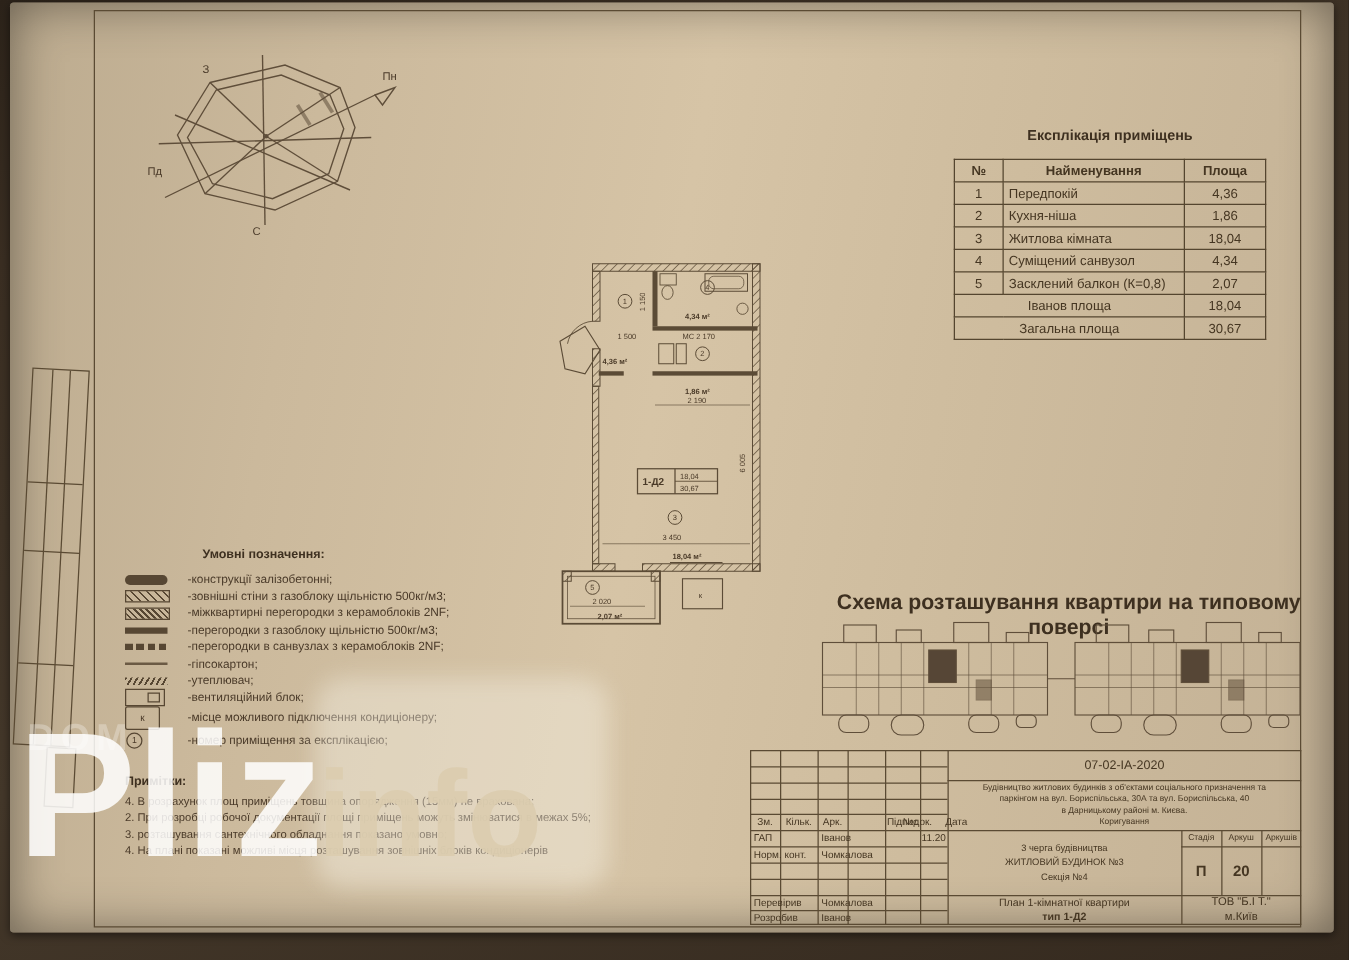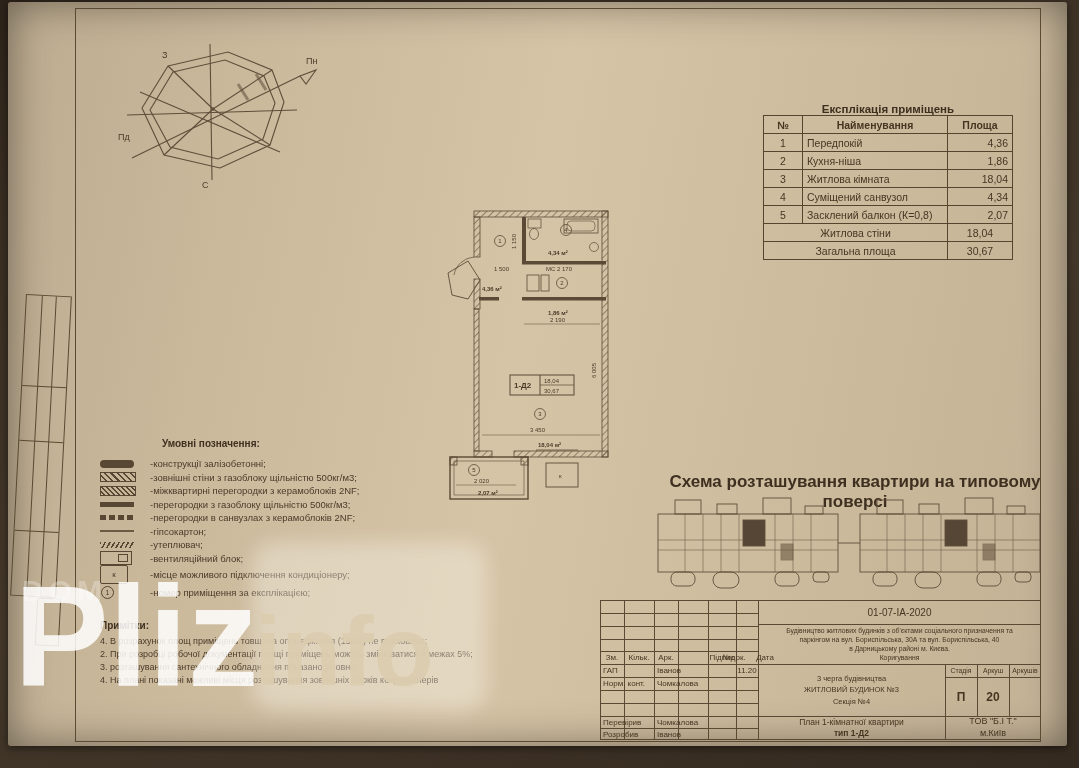--- a/index.html
+++ b/index.html
@@ -14,26 +14,26 @@
   
   .lstrip{position:absolute;left:18px;top:295px;width:44px;height:300px;border:1.2px solid #5a4a33;transform:rotate(3deg);}
   .lstrip .v1{left:33%;top:0;width:1px;height:100%;}
   .lstrip .v2{left:66%;top:0;width:1px;height:100%;}
   .lstrip .h1{left:0;top:90px;width:100%;height:1px;}
   .lstrip .h2{left:0;top:145px;width:100%;height:1px;}
   .lstrip .h3{left:0;top:235px;width:100%;height:1px;}
   .lstripbox{position:absolute;left:36px;top:598px;width:22px;height:46px;border:1px solid #5a4a33;transform:rotate(3deg);}
   
   .expl{position:absolute;left:763px;top:103px;width:250px;}
-  .expl .ttl{text-align:center;font-weight:bold;font-size:11.5px;color:#3e3020;margin-bottom:0;}
+  .expl .ttl{text-align:center;font-weight:bold;font-size:11.5px;color:#3e3020;margin-bottom:12px;}
   table.ex{border-collapse:collapse;width:100%;font-size:10.5px;color:#453622;}
   table.ex td,table.ex th{border:1px solid #54452f;padding:1px 4px;height:15px;}
   table.ex th{font-weight:bold;text-align:center;}
   .c-num{width:30px;text-align:center;}
-  .c-area{width:56px;text-align:right;}
+  .c-area{width:56px;text-align:center;}
   .sumrow td{text-align:center;}
   
   .legend{position:absolute;left:100px;top:438px;width:370px;font-size:9.5px;color:#4a3a29;}
   .legend .ttl{font-weight:bold;font-size:10px;margin:0 0 8px 62px;color:#3e3020;}
   .lrow{display:flex;align-items:center;height:13.5px;}
   .lrow.tall{height:18px;}
   .lsym{width:38px;display:flex;align-items:center;justify-content:flex-start;margin-right:12px;flex:0 0 38px;}
   .ltxt{white-space:nowrap;}
   .s1{width:34px;height:8px;background:#574733;border-radius:4px;}
   .s2,.s3{width:34px;height:8px;border:1px solid #574733;background:repeating-linear-gradient(45deg,transparent 0 3px,#574733 3px 4.5px);}
@@ -131,21 +131,21 @@
             <td class="c-num">4</td>
             <td>Суміщений санвузол</td>
             <td class="c-area">4,34</td>
           </tr>
       <tr>
             <td class="c-num">5</td>
             <td>Засклений балкон (К=0,8)</td>
             <td class="c-area">2,07</td>
           </tr>
       <tr class="sumrow">
-            <td colspan="2">Житлова стіни</td>
+            <td colspan="2">Іванов площа</td>
             <td class="c-area">18,04</td>
           </tr>
       <tr class="sumrow">
             <td colspan="2">Загальна площа</td>
             <td class="c-area">30,67</td>
           </tr>
     </tbody>
       </table>
   </div>
 
@@ -390,21 +390,21 @@
     <div class="cell left" style="left:0;top:64px;width:54px;height:13px;">ГАП</div>
     <div class="cell left" style="left:54px;top:64px;width:54px;height:13px;">Іванов</div>
     <div class="cell" style="left:136px;top:64px;width:22px;height:13px;text-align:right;">11.20</div>
     <div class="cell left" style="left:0;top:77px;width:54px;height:13px;">Норм. конт.</div>
     <div class="cell left" style="left:54px;top:77px;width:54px;height:13px;">Чомкалова</div>
     <div class="cell left" style="left:0;top:116px;width:54px;height:12px;">Перевірив</div>
     <div class="cell left" style="left:54px;top:116px;width:54px;height:12px;">Чомкалова</div>
     <div class="cell left" style="left:0;top:128px;width:54px;height:12px;">Розробив</div>
     <div class="cell left" style="left:54px;top:128px;width:54px;height:12px;">Іванов</div>
 
-    <div class="cell" style="left:158px;top:0;width:283px;height:24px;font-size:10px;">01-07-ІА-2020</div>
+    <div class="cell" style="left:158px;top:0;width:283px;height:24px;font-size:10px;">07-02-ІА-2020</div>
     <div class="cell" style="left:158px;top:24px;width:283px;height:40px;font-size:6.8px;flex-direction:column;line-height:1.35;">
       <span>Будівництво житлових будинків з об'єктами соціального призначення та</span>
       <span>паркінгом на вул. Бориспільська, 30А та вул. Бориспільська, 40</span>
       <span>в Дарницькому районі м. Києва.</span>
       <span>Коригування</span>
     </div>
     <div class="cell" style="left:158px;top:64px;width:187px;height:52px;font-size:7.5px;flex-direction:column;line-height:1.5;">
       <span>3 черга будівництва</span>
       <span>ЖИТЛОВИЙ БУДИНОК №3</span>
       <span>Секція №4</span>

